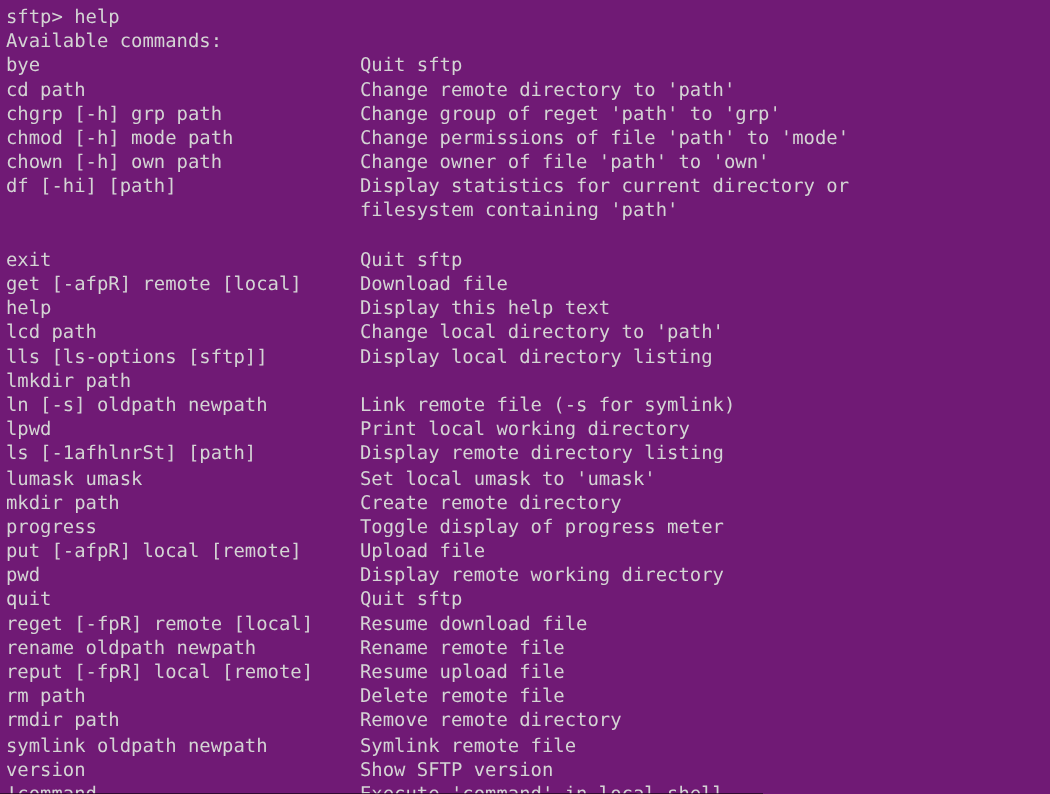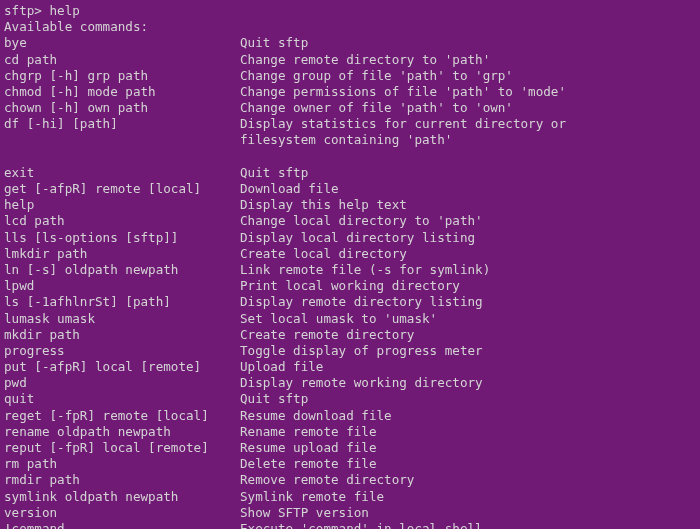--- a/index.html
+++ b/index.html
@@ -54,32 +54,32 @@
 </style>
 </head>
 <body>
 
 <div id="terminal">
   <span class="line">sftp&gt; help</span>
   <span class="line">Available commands:</span>
   <div id="command-list">
       <div class="row"><span class="cmd">bye</span><span class="desc">Quit sftp</span></div>
       <div class="row"><span class="cmd">cd path</span><span class="desc">Change remote directory to 'path'</span></div>
-      <div class="row"><span class="cmd">chgrp [-h] grp path</span><span class="desc">Change group of file 'path' to 'grp'</span></div>
+      <div class="row"><span class="cmd">chgrp [-h] grp path</span><span class="desc">Change group of reget 'path' to 'grp'</span></div>
       <div class="row"><span class="cmd">chmod [-h] mode path</span><span class="desc">Change permissions of file 'path' to 'mode'</span></div>
       <div class="row"><span class="cmd">chown [-h] own path</span><span class="desc">Change owner of file 'path' to 'own'</span></div>
       <div class="row"><span class="cmd">df [-hi] [path]</span><span class="desc">Display statistics for current directory or</span></div>
       <div class="row"><span class="cmd"></span><span class="desc">filesystem containing 'path'</span></div>
       <div class="blank"></div>
       <div class="row"><span class="cmd">exit</span><span class="desc">Quit sftp</span></div>
       <div class="row"><span class="cmd">get [-afpR] remote [local]</span><span class="desc">Download file</span></div>
       <div class="row"><span class="cmd">help</span><span class="desc">Display this help text</span></div>
       <div class="row"><span class="cmd">lcd path</span><span class="desc">Change local directory to 'path'</span></div>
       <div class="row"><span class="cmd">lls [ls-options [sftp]]</span><span class="desc">Display local directory listing</span></div>
-      <div class="row"><span class="cmd">lmkdir path</span><span class="desc">Create local directory</span></div>
+      <div class="row"><span class="cmd">lmkdir path</span></div>
       <div class="row"><span class="cmd">ln [-s] oldpath newpath</span><span class="desc">Link remote file (-s for symlink)</span></div>
       <div class="row"><span class="cmd">lpwd</span><span class="desc">Print local working directory</span></div>
       <div class="row"><span class="cmd">ls [-1afhlnrSt] [path]</span><span class="desc">Display remote directory listing</span></div>
       <div class="row"><span class="cmd">lumask umask</span><span class="desc">Set local umask to 'umask'</span></div>
       <div class="row"><span class="cmd">mkdir path</span><span class="desc">Create remote directory</span></div>
       <div class="row"><span class="cmd">progress</span><span class="desc">Toggle display of progress meter</span></div>
       <div class="row"><span class="cmd">put [-afpR] local [remote]</span><span class="desc">Upload file</span></div>
       <div class="row"><span class="cmd">pwd</span><span class="desc">Display remote working directory</span></div>
       <div class="row"><span class="cmd">quit</span><span class="desc">Quit sftp</span></div>
       <div class="row"><span class="cmd">reget [-fpR] remote [local]</span><span class="desc">Resume download file</span></div>

